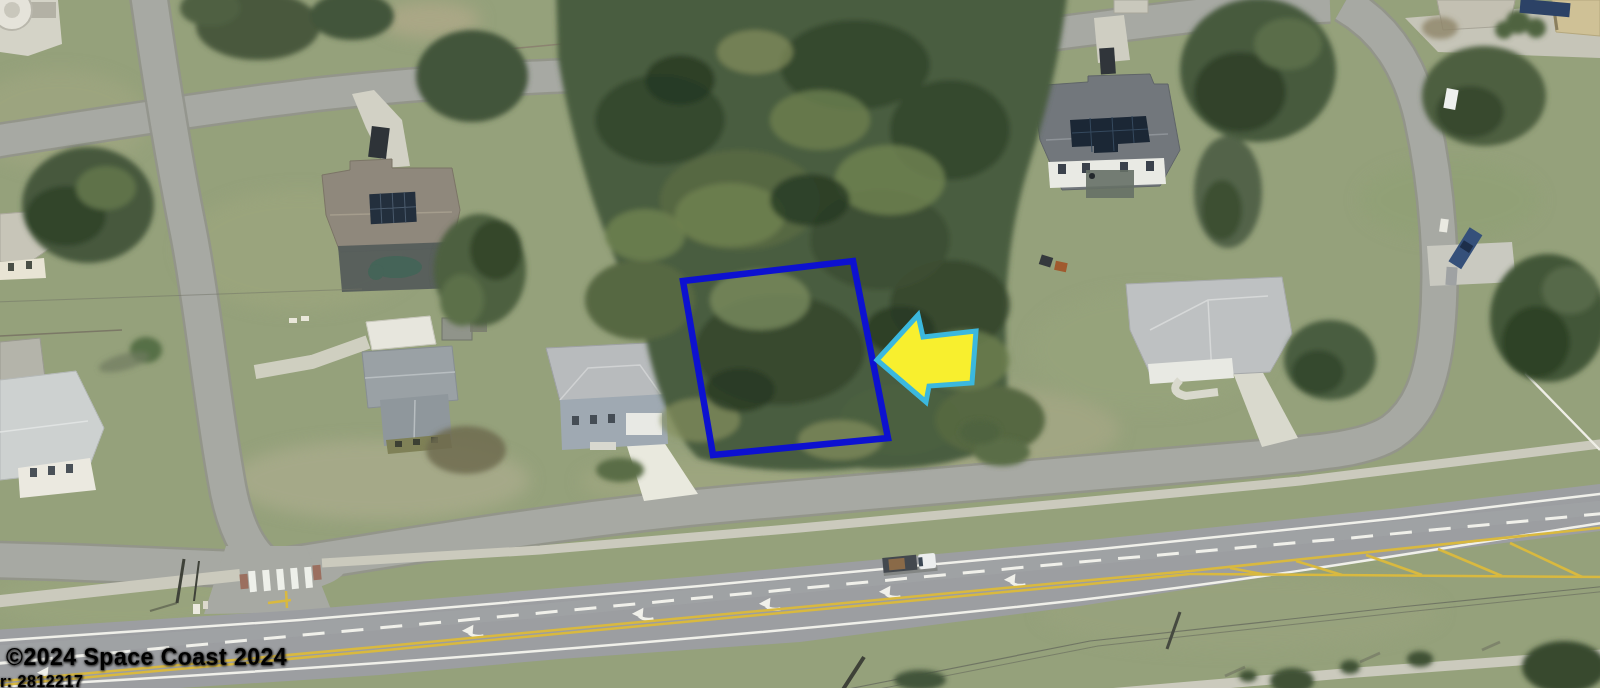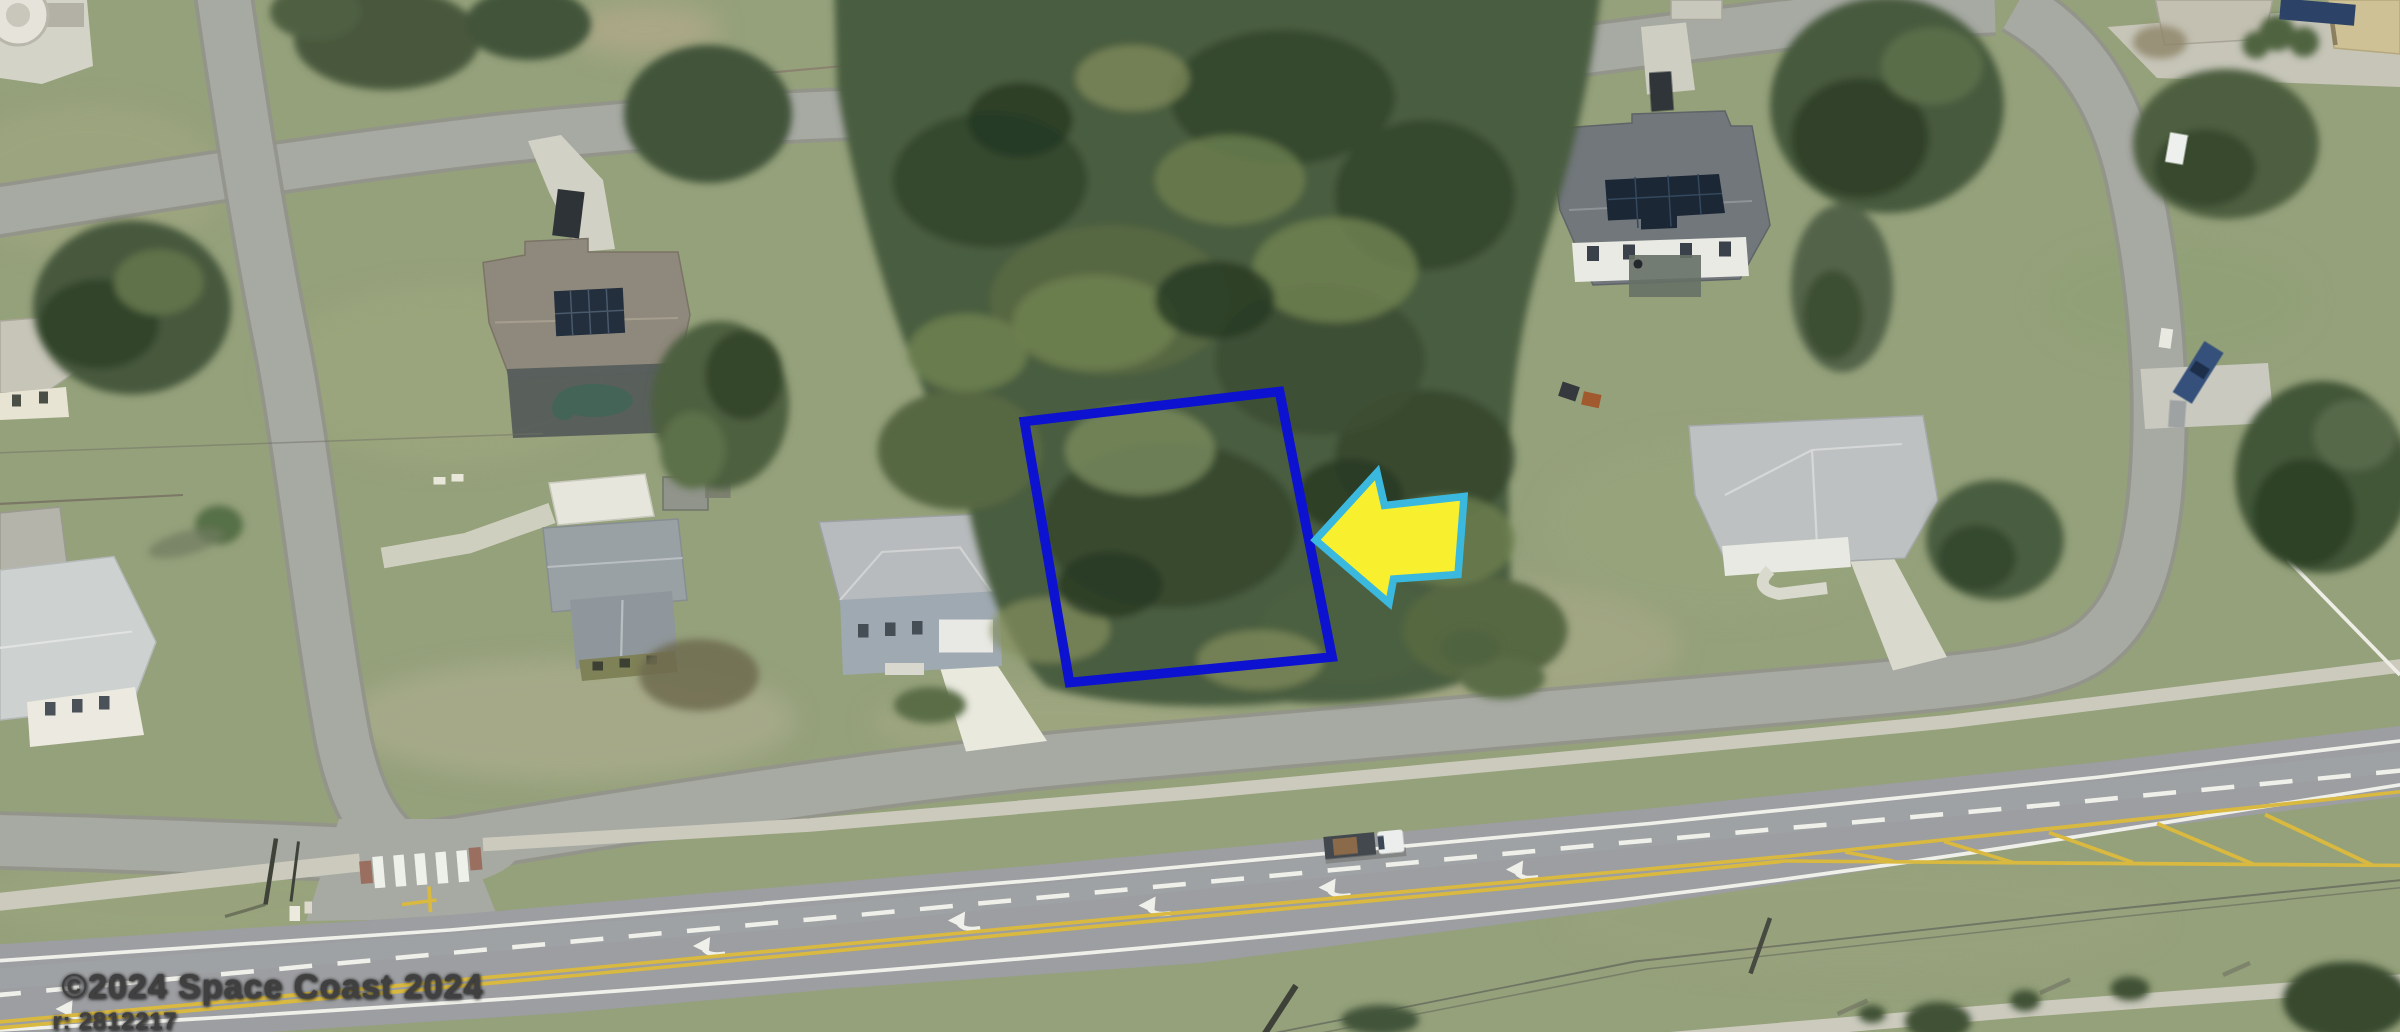--- a/index.html
+++ b/index.html
@@ -2,23 +2,22 @@
 <html><head>
 <meta charset="utf-8">
 <style>
   html,body{margin:0;padding:0;background:#222;}
   .stage{
     position:relative;width:1600px;height:688px;overflow:hidden;
     background:#95a17b;font-family:"Liberation Sans",sans-serif;
   }
   .stage svg{position:absolute;left:0;top:0;display:block;}
   .watermark{
-    position:absolute;color:#404040;white-space:nowrap;pointer-events:none;
+    position:absolute;color:#000000;white-space:nowrap;pointer-events:none;
     text-shadow:0 1px 3px rgba(45,45,45,.9),0 0 2px rgba(70,70,70,.85),1px 1px 2px rgba(40,40,40,.7);
-    margin-left:35px;
   }
   .wm-copyright{left:6px;top:644px;font-size:23px;font-weight:600;letter-spacing:.5px;}
   .wm-reference{left:0px;top:673px;font-size:16px;font-weight:700;letter-spacing:.5px;}
 </style>
 </head>
 <body>
 
 <div class="stage">
 <svg width="1600" height="688" viewBox="0 0 1600 688">
   <defs>

